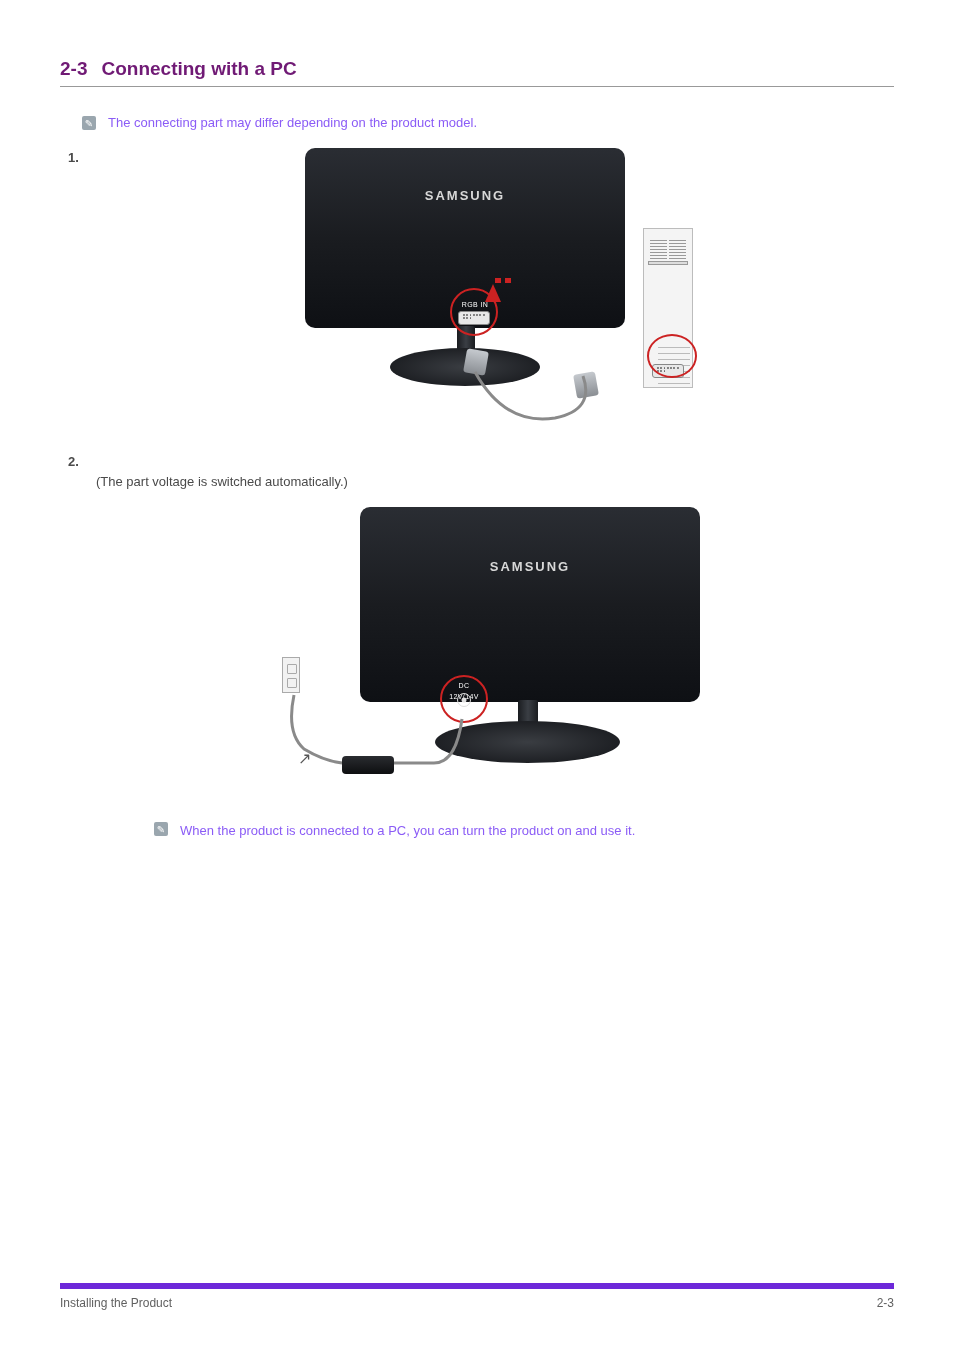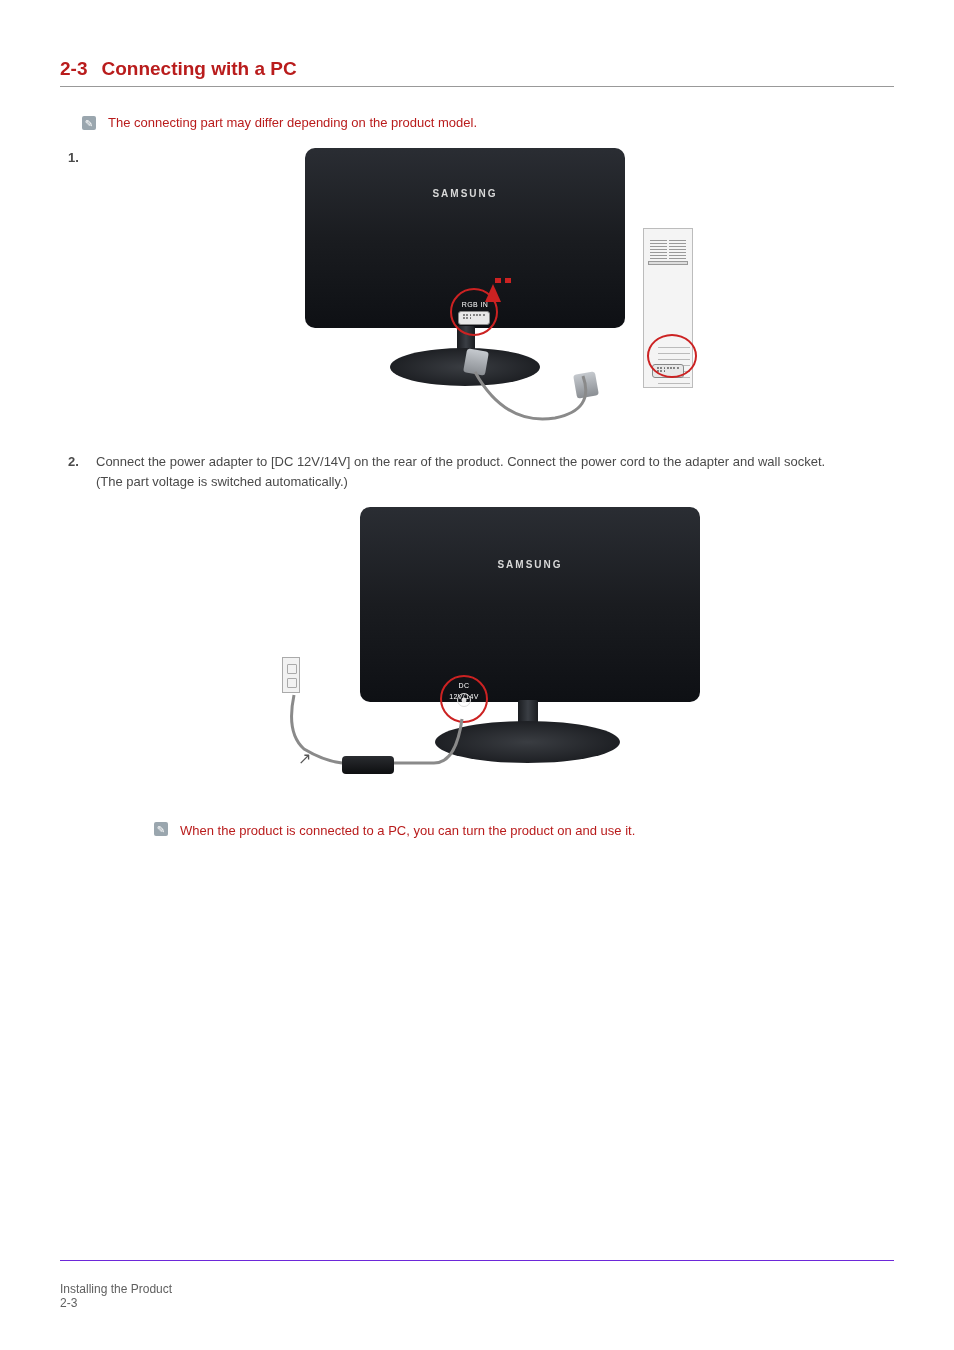--- a/index.html
+++ b/index.html
@@ -1,35 +1,35 @@
 <!DOCTYPE html>
 <html><head>
   <meta charset="utf-8">
   <style>
     * { box-sizing: border-box; margin: 0; padding: 0; }
     body { width: 954px; height: 1350px; font-family: Arial, Helvetica, sans-serif; color: #4a4a4a; background: #fff; position: relative; }
     .page { padding: 58px 60px 40px 60px; }
-    .section-heading { color: #b91c1c; font-size: 19px; font-weight: bold; border-bottom: 1px solid #999; padding-bottom: 6px; margin-bottom: 28px; }
+    .section-heading { color: #701a75; font-size: 19px; font-weight: bold; border-bottom: 1px solid #999; padding-bottom: 6px; margin-bottom: 28px; }
     .section-num { margin-right: 14px; }
     .note-row { display: flex; align-items: flex-start; margin: 0 0 18px 22px; }
     .note-icon { width: 14px; height: 14px; background: #9aa6ae; border-radius: 2px; margin-right: 12px; margin-top: 1px; display: flex; align-items: center; justify-content: center; color: #fff; font-size: 10px; flex-shrink: 0; }
-    .note-text { color: #b91c1c; font-size: 13px; }
+    .note-text { color: #8b5cf6; font-size: 13px; }
     ol.steps { list-style: none; counter-reset: step; margin-left: 8px; font-size: 13px; color: #4a4a4a; }
     ol.steps > li { counter-increment: step; position: relative; padding-left: 28px; margin-bottom: 8px; line-height: 1.5; }
     ol.steps > li::before { content: counter(step) "."; font-weight: bold; position: absolute; left: 0; }
     ul.sub { list-style: none; margin: 8px 0 14px 16px; }
     ul.sub > li { position: relative; padding-left: 22px; margin-bottom: 6px; line-height: 1.5; }
     ul.sub > li::before { content: "•"; position: absolute; left: 4px; color: #4a4a4a; }
     .figure { margin: 16px auto 24px auto; display: flex; justify-content: center; }
     .figure-1 { width: 400px; height: 280px; position: relative; }
     .figure-2 { width: 430px; height: 290px; position: relative; }
     .monitor { position: absolute; background: linear-gradient(180deg, #2a2d33 0%, #1a1c20 50%, #0e1014 100%); border-radius: 10px; }
     .fig1 .monitor { left: 10px; top: 0; width: 320px; height: 180px; }
     .fig2 .monitor { left: 80px; top: 0; width: 340px; height: 195px; }
-    .monitor-brand { position: absolute; left: 50%; transform: translateX(-50%); color: #d8d8d8; font-size: 10px; letter-spacing: 2px; font-weight: bold; }
+    .monitor-brand { position: absolute; left: 50%; transform: translateX(-50%); color: #d8d8d8; font-size: 13px; letter-spacing: 2px; font-weight: bold; }
     .fig1 .monitor-brand { top: 38px; }
     .fig2 .monitor-brand { top: 50px; }
     .stand-neck { position: absolute; background: linear-gradient(90deg, #1a1c20, #3a3e44, #1a1c20); }
     .fig1 .stand-neck { left: 162px; top: 178px; width: 18px; height: 30px; border-radius: 2px; }
     .fig2 .stand-neck { left: 238px; top: 193px; width: 20px; height: 28px; border-radius: 2px; }
     .stand-base { position: absolute; background: radial-gradient(ellipse at center, #3a3d42 0%, #1a1c20 80%); border-radius: 50%; }
     .fig1 .stand-base { left: 95px; top: 200px; width: 150px; height: 38px; }
     .fig2 .stand-base { left: 155px; top: 214px; width: 185px; height: 42px; }
     .circle-mark { position: absolute; border: 2px solid #cc2222; border-radius: 50%; }
     .fig1 .circle-mark { left: 155px; top: 140px; width: 48px; height: 48px; }
@@ -60,21 +60,21 @@
     .cable1 svg { width: 100%; height: 100%; overflow: visible; }
     .wall-outlet { position: absolute; left: 2px; top: 150px; width: 18px; height: 36px; background: #f2f2f2; border: 1px solid #aaa; }
     .wall-outlet::before { content: ""; position: absolute; left: 4px; top: 6px; width: 8px; height: 8px; border: 1px solid #aaa; border-radius: 1px; }
     .wall-outlet::after { content: ""; position: absolute; left: 4px; top: 20px; width: 8px; height: 8px; border: 1px solid #aaa; border-radius: 1px; }
     .adapter { position: absolute; left: 62px; top: 249px; width: 52px; height: 18px; background: linear-gradient(180deg, #2a2c30, #0d0e10); border-radius: 4px; }
     .plug-cable { position: absolute; left: 2px; top: 184px; width: 80px; height: 80px; }
     .plug-cable svg, .dc-cable svg { width: 100%; height: 100%; overflow: visible; }
     .dc-cable { position: absolute; left: 110px; top: 200px; width: 90px; height: 62px; }
     .arrow-to-outlet { position: absolute; left: 18px; top: 240px; font-size: 16px; color: #555; }
     .note-row.second { margin-top: 4px; margin-left: 58px; }
-    .footer { position: absolute; left: 60px; right: 60px; bottom: 40px; border-top: 1px solid #6d28d9; padding-top: 21px; display: flex; justify-content: space-between; font-size: 12px; color: #606060; flex-direction: column; }
+    .footer { position: absolute; left: 60px; right: 60px; bottom: 40px; border-top: 6px solid #6d28d9; padding-top: 7px; display: flex; justify-content: space-between; font-size: 12px; color: #606060; }
   </style>
 </head>
 <body>
 
 <div class="page">
   <h2 class="section-heading">
     <span class="section-num">2-3</span><span>Connecting with a PC</span>
   </h2>
 
   <div class="note-row">
@@ -141,21 +141,21 @@
                   <span></span>
                 </div>
             </div>
           </div>
           <div class="pc-circle"></div>
         </div>
       </div>
     </li>
 
     <li>
-      <span>Connect the power adapter to [DC 12V/14V] on the rear of the product. Connect the power cord to the adapter and wall socket.</span><br>
+      <br>
       <span>(The part voltage is switched automatically.)</span>
 
       <div class="figure">
         <div class="figure-2 fig2">
           <div class="monitor">
             <div class="monitor-brand">SAMSUNG</div>
           </div>
           <div class="stand-neck"></div>
           <div class="stand-base"></div>
           <div class="circle-mark"></div>

